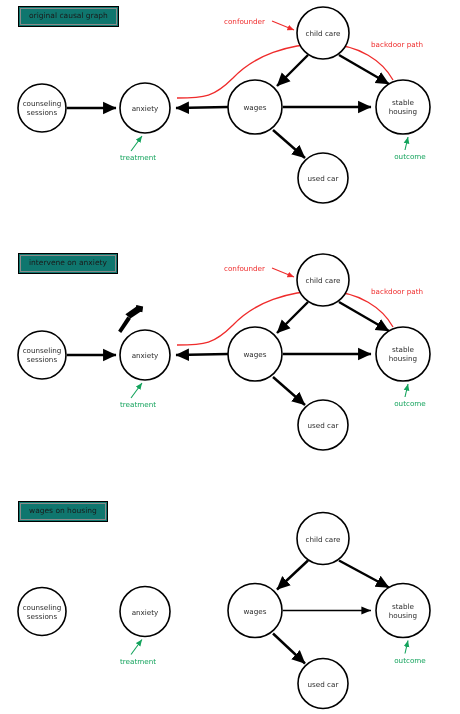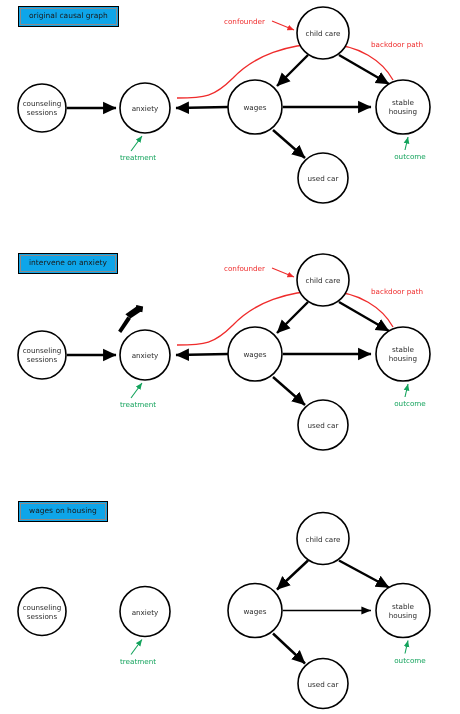--- a/index.html
+++ b/index.html
@@ -8,21 +8,21 @@
     font-family:"DejaVu Sans","Liberation Sans",sans-serif;
     color:#1a1a1a;
   }
   .panel{position:absolute;left:0;width:460px;height:240px;}
   #panel-1{top:0;}
   #panel-2{top:247px;}
   #panel-3{top:495px;}
   .panel-title{
     position:absolute;
     border:1px solid #000;
-    background:#0ea5e9;
+    background:#0f766e;
     padding:1px;
     font-size:7.5px;
     line-height:1;
     white-space:nowrap;
   }
   .panel-title > span{
     display:block;
     border:1px solid #8a8a8a;
     padding:3px 8px 4px 8px;
   }

